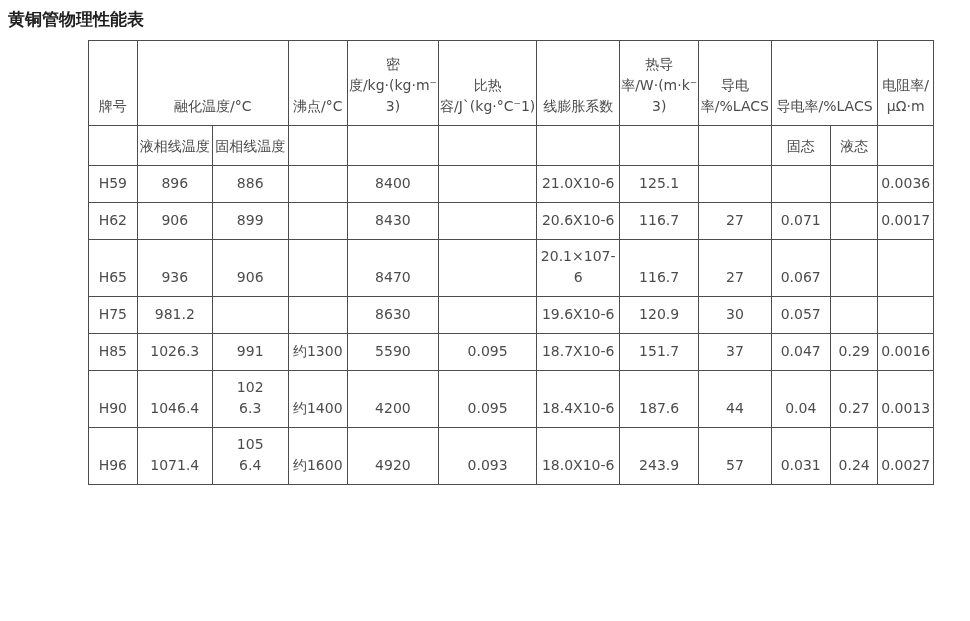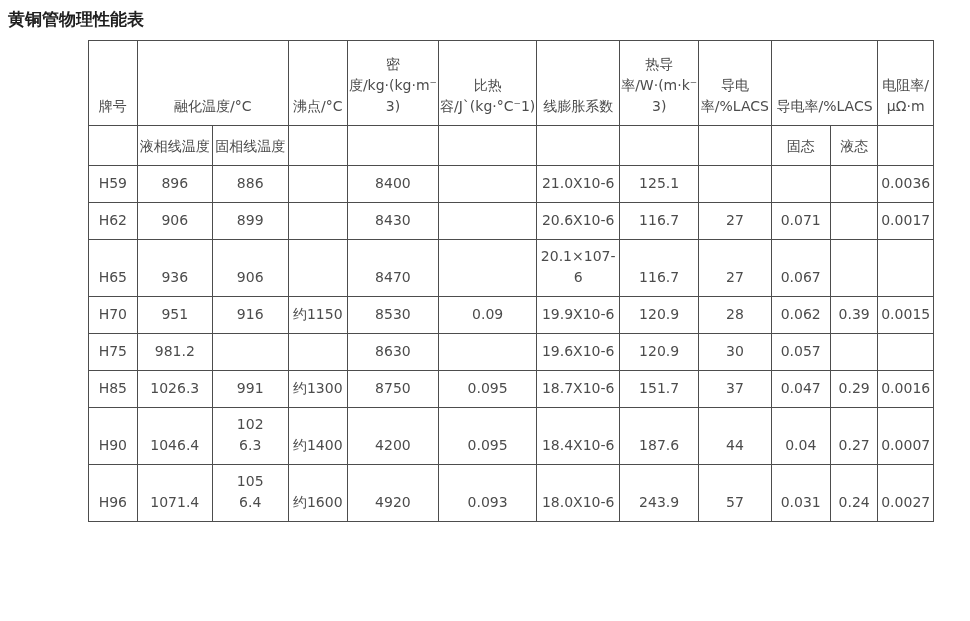--- a/index.html
+++ b/index.html
@@ -151,53 +151,39 @@
           <td></td>
           <td>20.1×107-
 6</td>
           <td>116.7</td>
           <td>27</td>
           <td>0.067</td>
           <td></td>
           <td></td>
         </tr>
         <tr class="data-row">
-          <td>H70</td>
-          <td>951</td>
-          <td>916</td>
-          <td>约1150</td>
-          <td>8530</td>
-          <td>0.09</td>
-          <td>19.9X10-6</td>
-          <td>120.9</td>
-          <td>28</td>
-          <td>0.062</td>
-          <td>0.39</td>
-          <td>0.0015</td>
-        </tr>
-        <tr class="data-row">
           <td>H75</td>
           <td>981.2</td>
           <td></td>
           <td></td>
           <td>8630</td>
           <td></td>
           <td>19.6X10-6</td>
           <td>120.9</td>
           <td>30</td>
           <td>0.057</td>
           <td></td>
           <td></td>
         </tr>
         <tr class="data-row">
           <td>H85</td>
           <td>1026.3</td>
           <td>991</td>
           <td>约1300</td>
-          <td>8750</td>
+          <td>5590</td>
           <td>0.095</td>
           <td>18.7X10-6</td>
           <td>151.7</td>
           <td>37</td>
           <td>0.047</td>
           <td>0.29</td>
           <td>0.0016</td>
         </tr>
         <tr class="data-row">
           <td>H90</td>
@@ -205,21 +191,21 @@
           <td>102
 6.3</td>
           <td>约1400</td>
           <td>4200</td>
           <td>0.095</td>
           <td>18.4X10-6</td>
           <td>187.6</td>
           <td>44</td>
           <td>0.04</td>
           <td>0.27</td>
-          <td>0.0007</td>
+          <td>0.0013</td>
         </tr>
         <tr class="data-row">
           <td>H96</td>
           <td>1071.4</td>
           <td>105
 6.4</td>
           <td>约1600</td>
           <td>4920</td>
           <td>0.093</td>
           <td>18.0X10-6</td>

